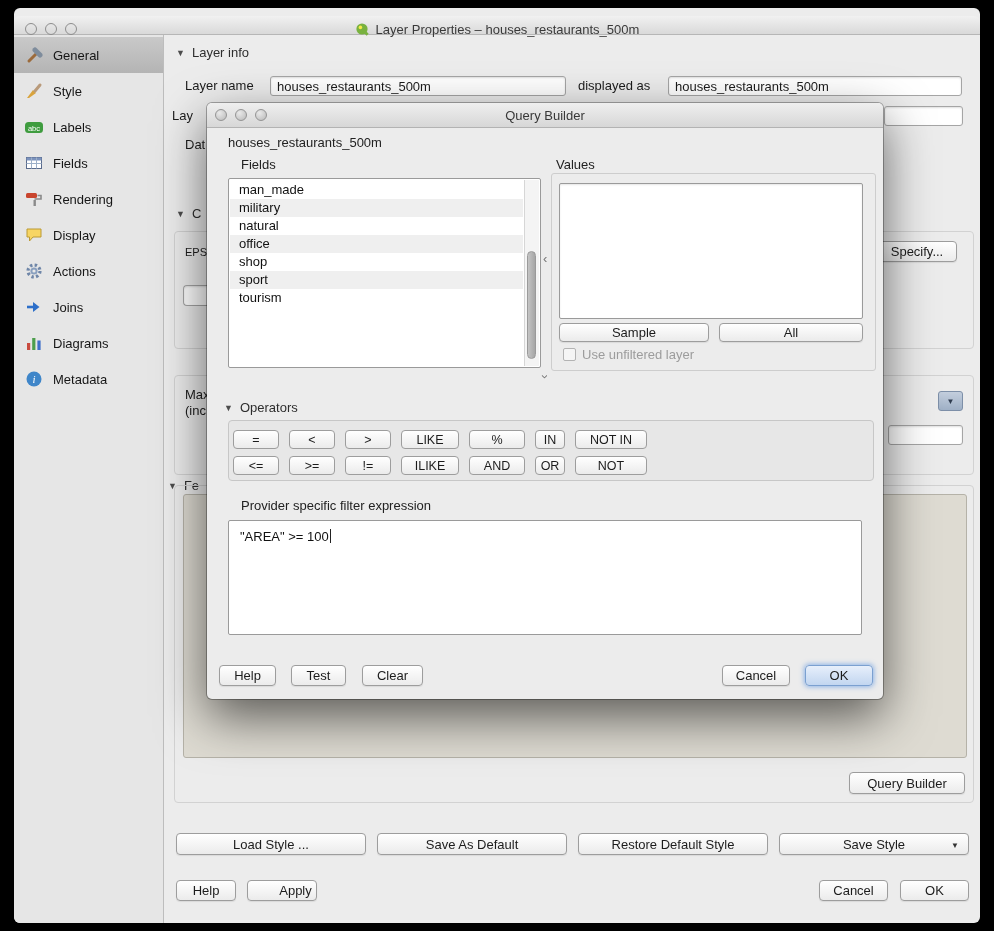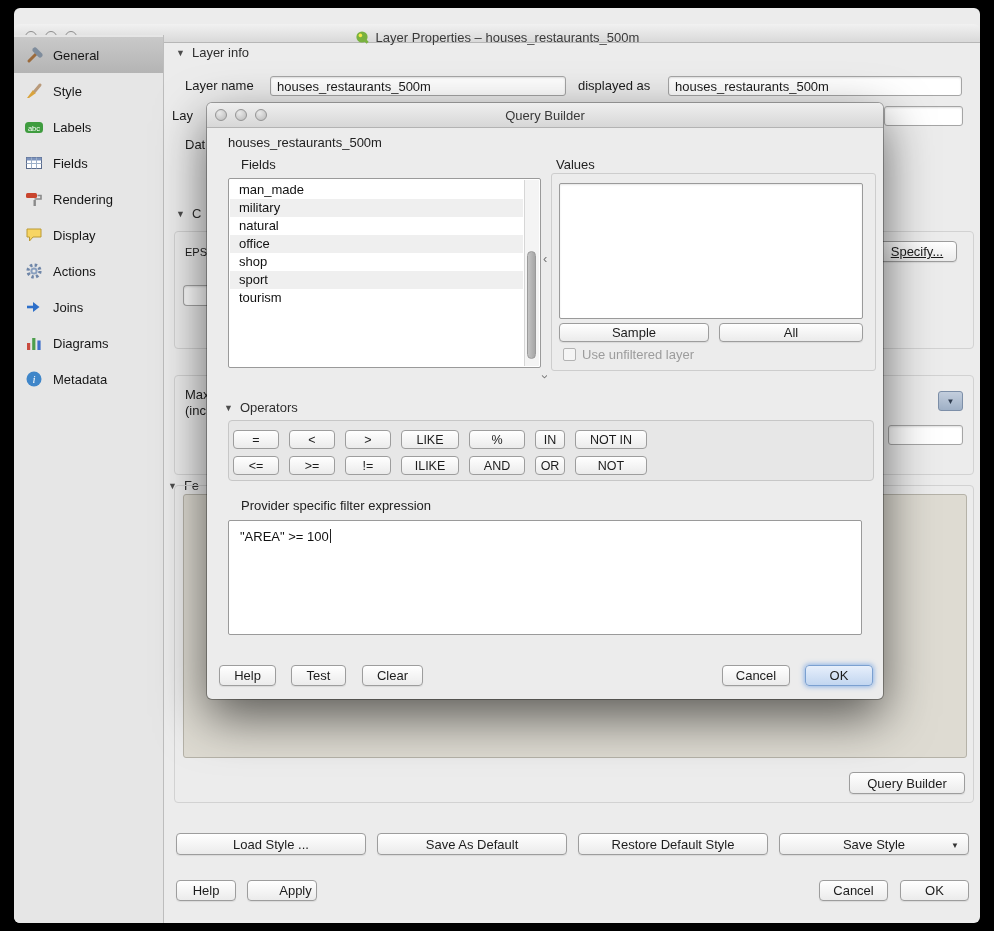--- a/index.html
+++ b/index.html
@@ -3,21 +3,21 @@
 <meta charset="utf-8">
 <style>
   * { margin:0; padding:0; box-sizing:border-box; }
   html,body { background:#000; }
   body { font-family:"Liberation Sans", sans-serif; -webkit-font-smoothing:antialiased; }
   .screen { position:relative; width:994px; height:931px; background:#000; overflow:hidden; }
 
   
   .window { position:absolute; left:14px; top:8px; width:966px; height:915px;
             background:#ececec; border-radius:6px; box-shadow:0 0 0 1px rgba(0,0,0,.45); }
-  .titlebar { position:absolute; left:0; top:16px; right:0; height:19px;
+  .titlebar { position:absolute; left:0; top:8px; right:0; height:19px;
               background:linear-gradient(#f1f1f1,#d9d9d9); border-bottom:1px solid #b6b6b6;
               border-radius:6px 6px 0 0; }
   .lights { position:absolute; left:11px; top:7px; display:flex; gap:8px; }
   .light { width:12px; height:12px; border-radius:50%; border:1px solid #8e8e8e; background:transparent; display:inline-block; }
   .light.filled { background:radial-gradient(circle at 35% 30%, #e9e9e9, #b9b9b9); border-color:#949494; }
   .title { position:absolute; left:0; right:0; top:0; height:26px; display:flex; align-items:center;
            justify-content:center; gap:6px; font-size:13px; color:#3a3a3a; }
 
   .sidebar { position:absolute; left:0; top:27px; bottom:0; width:150px; background:#e6e6e6;
              border-right:1px solid #bdbdbd; border-radius:0 0 0 6px; padding-top:2px; }
@@ -211,21 +211,21 @@
       <div class="input" style="left:720px; top:71px; width:79px; height:20px;"></div>
       <div class="label13" style="left:21px; top:100px;">Dat</div>
 
       <div class="sechdr" style="left:12px; top:171px;">
         <span class="tri">▼</span>
         <span>C</span>
       </div>
       <div class="groupframe" style="left:10px; top:196px; width:800px; height:118px;"></div>
       <div class="label13" style="left:21px; top:207px; font-size:11px;">EPS</div>
       <div class="input" style="left:19px; top:250px; width:24px; height:21px; border-radius:4px 0 0 4px; border-right:none;"></div>
-      <button class="btn" style="left:713px; top:206px; width:80px;text-decoration:underline;">Specify...</button>
+      <button class="btn" style="left:713px; top:206px; width:80px;">Specify...</button>
 
       <div class="groupframe" style="left:10px; top:340px; width:800px; height:100px;"></div>
       <div class="label13" style="left:21px; top:350px;">Max</div>
       <div class="label13" style="left:21px; top:366px;">(inc</div>
       <div class="frag-dd" style="left:774px; top:356px; width:25px; height:20px;">▼</div>
       <div class="input" style="left:724px; top:390px; width:75px; height:20px;"></div>
 
       <div class="sechdr" style="left:4px; top:443px;">
         <span class="tri">▼</span>
         <span>Fe</span>

